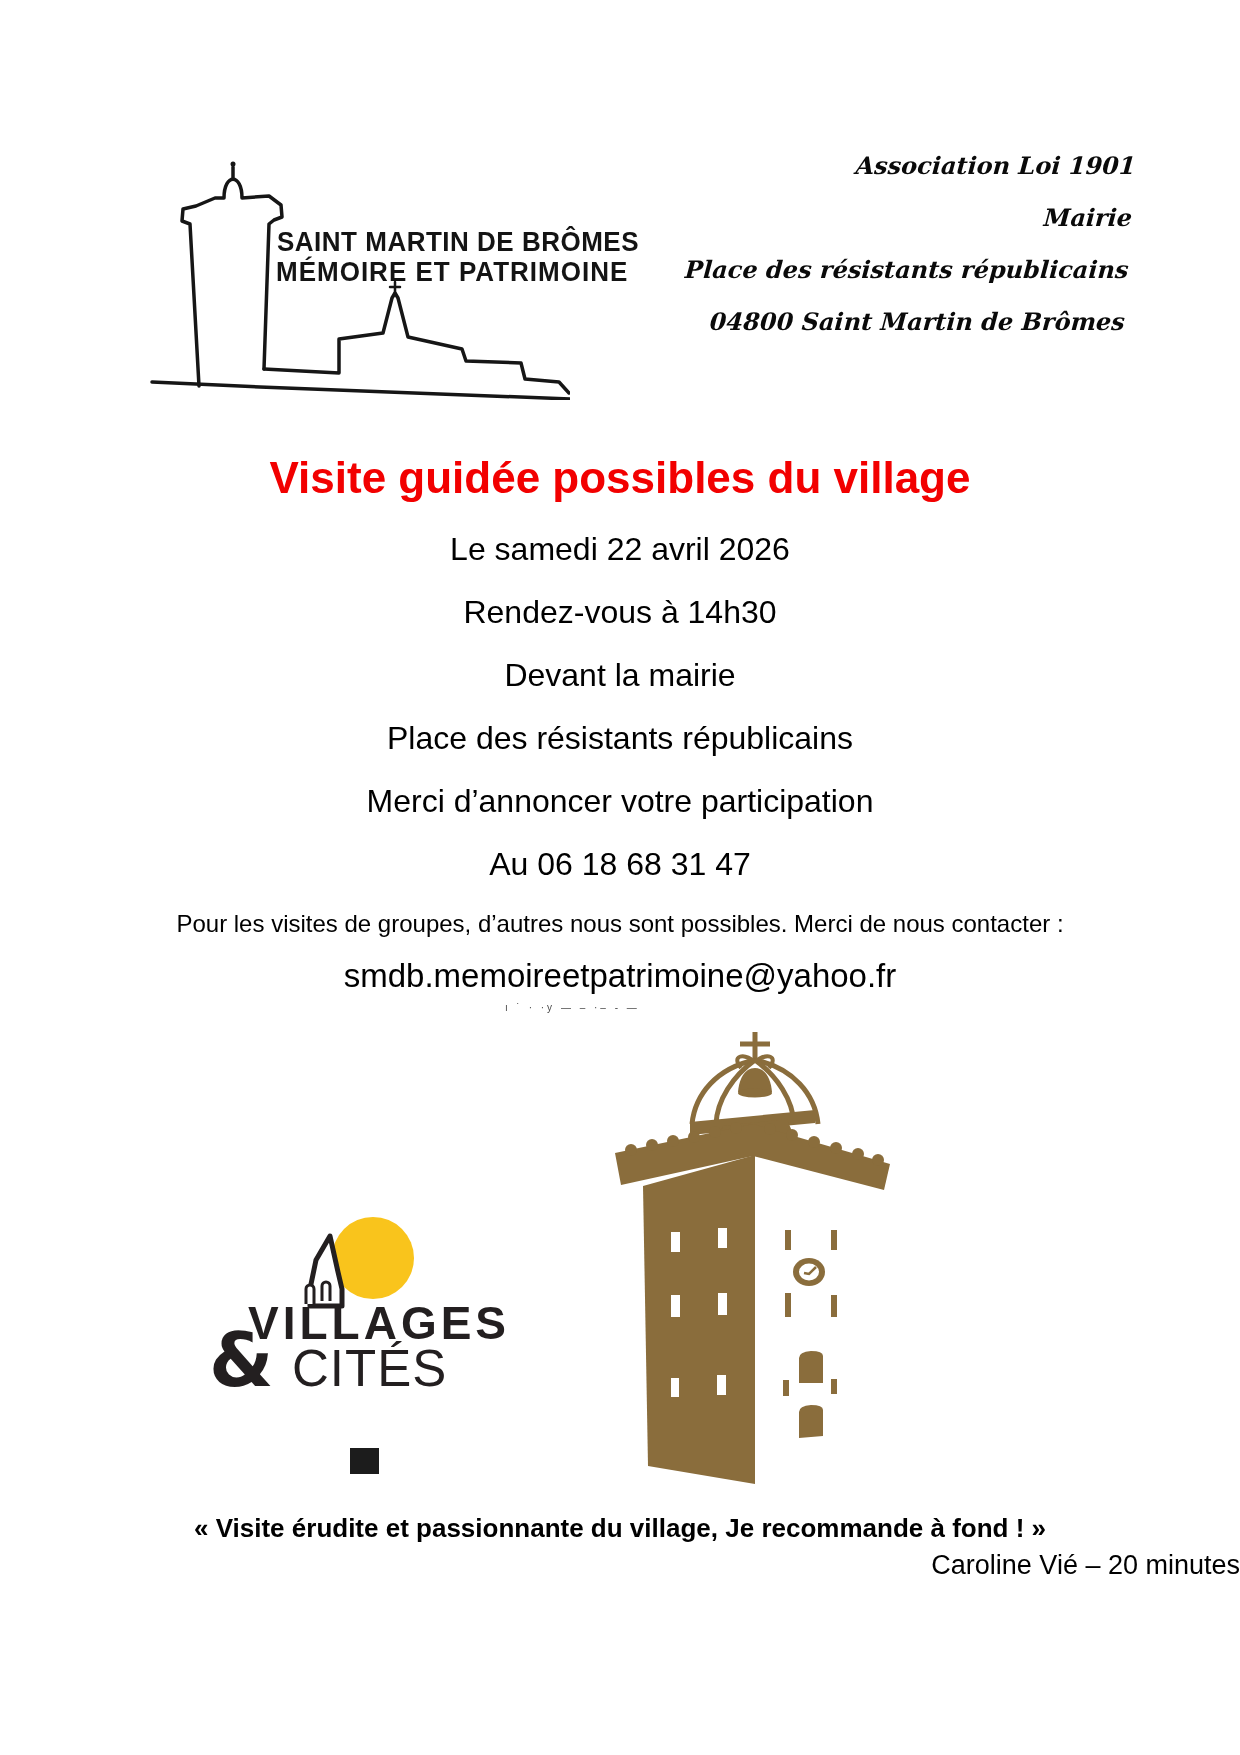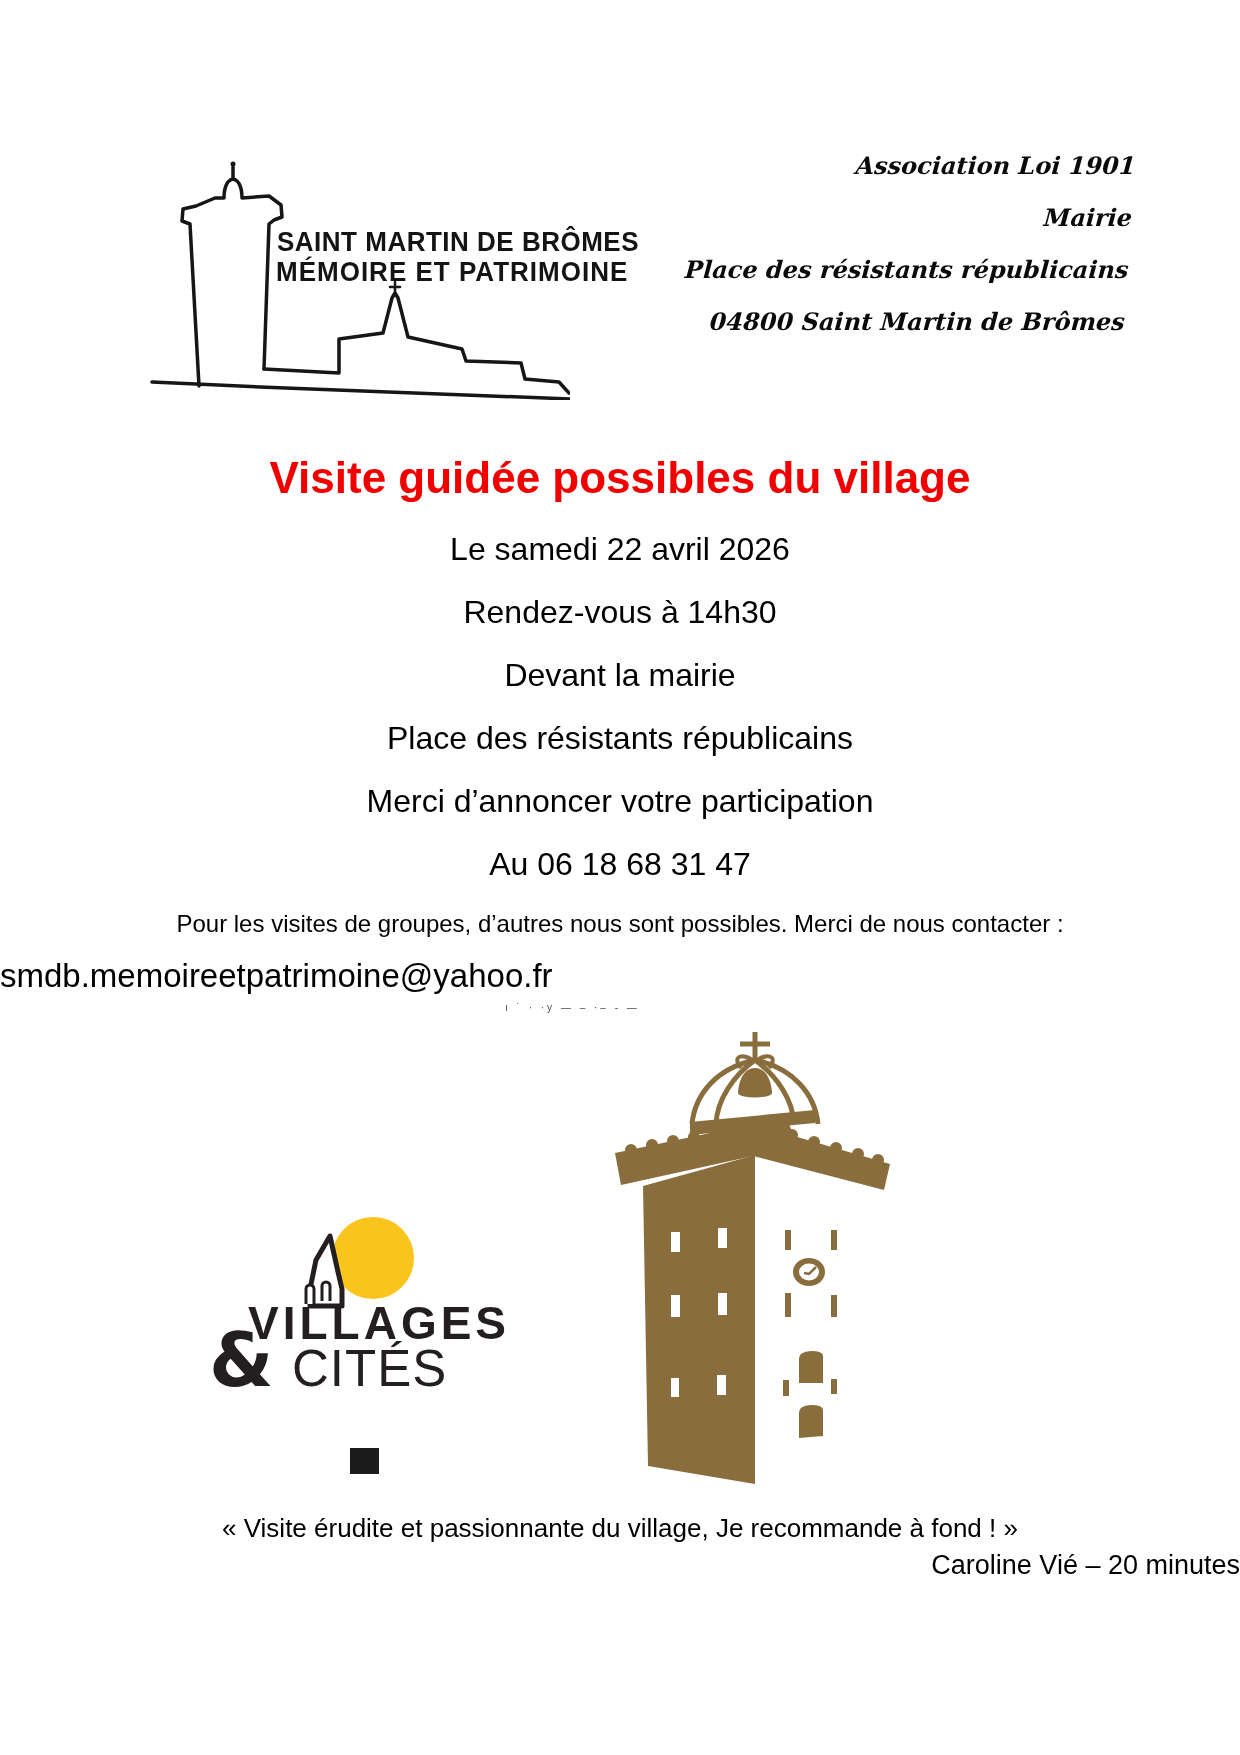--- a/index.html
+++ b/index.html
@@ -18,41 +18,41 @@
   
   .addr{position:absolute;top:140px;right:110px;text-align:right;
         font-family:"DejaVu Serif",serif;font-style:italic;font-weight:700;
         font-size:24px;line-height:52px;color:#0a0a0a;transform:skewX(-4deg);}
 
   
   .title{position:absolute;left:0;top:453px;width:100%;text-align:center;
          font-size:44px;font-weight:700;color:#f20000;}
   .bline{position:absolute;left:0;width:100%;text-align:center;font-size:32px;}
   .note{position:absolute;left:0;top:910px;width:100%;text-align:center;font-size:24px;}
-  .email{position:absolute;left:0;top:957px;width:100%;text-align:left;font-size:33px;}
+  .email{position:absolute;left:0;top:957px;width:100%;text-align:center;font-size:33px;}
 
   .artifact{position:absolute;left:505px;top:1002px;width:200px;font-size:10px;
             color:#4a4a4a;letter-spacing:3px;white-space:nowrap;overflow:hidden;}
 
   
   .vcc{position:absolute;left:185px;top:1080px;width:345px;height:410px;}
   .vcc svg{position:absolute;left:0;top:0;}
   .vcc-villages{position:absolute;left:63px;top:216px;font-size:46px;font-weight:700;
                 letter-spacing:4px;color:#231f20;white-space:nowrap;}
   .vcc-amp{position:absolute;left:24px;top:243px;font-size:74px;font-weight:700;
            line-height:1;color:#231f20;font-family:"DejaVu Sans",sans-serif;}
   .vcc-cites{position:absolute;left:107px;top:259px;font-size:51px;font-weight:400;
              letter-spacing:1px;color:#231f20;white-space:nowrap;}
   .vcc-carac{position:absolute;left:25px;top:318px;font-size:34px;font-weight:400;
              letter-spacing:4.5px;color:#3a3a3a;white-space:nowrap;}
   .vcc-square{position:absolute;left:165px;top:368px;width:29px;height:26px;background:#1c1c1c;}
 
   .tower{position:absolute;left:545px;top:1022px;width:560px;height:470px;}
 
-  .quote{position:absolute;left:0;top:1513px;width:100%;text-align:center;font-size:26px;}
+  .quote{position:absolute;left:0;top:1513px;width:100%;text-align:center;font-size:26px;font-weight:bold;}
   .attrib{position:absolute;left:0;top:1550px;width:100%;text-align:right;font-size:27px;}
 </style>
 </head>
 <body>
 
 <div class="page">
 
   <svg class="smdb-art" viewBox="0 0 430 270">
     <g fill="none" stroke="#161616" stroke-width="3.5" stroke-linejoin="round" stroke-linecap="round">
       <path d="M59,256 L50,94 L42,91 L43,79 L56,76 L75,68 L84,68 C84,43 102,43 102,68 L129,66 L141,75 L142,87 L134,90 L129,94 L124,239"></path>

